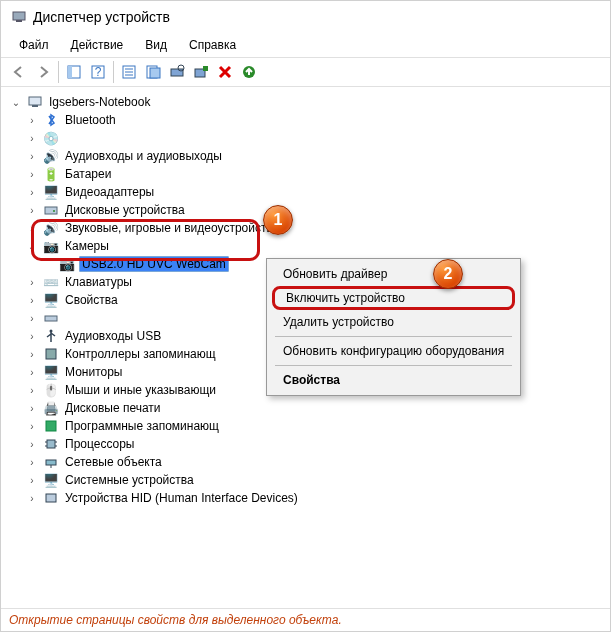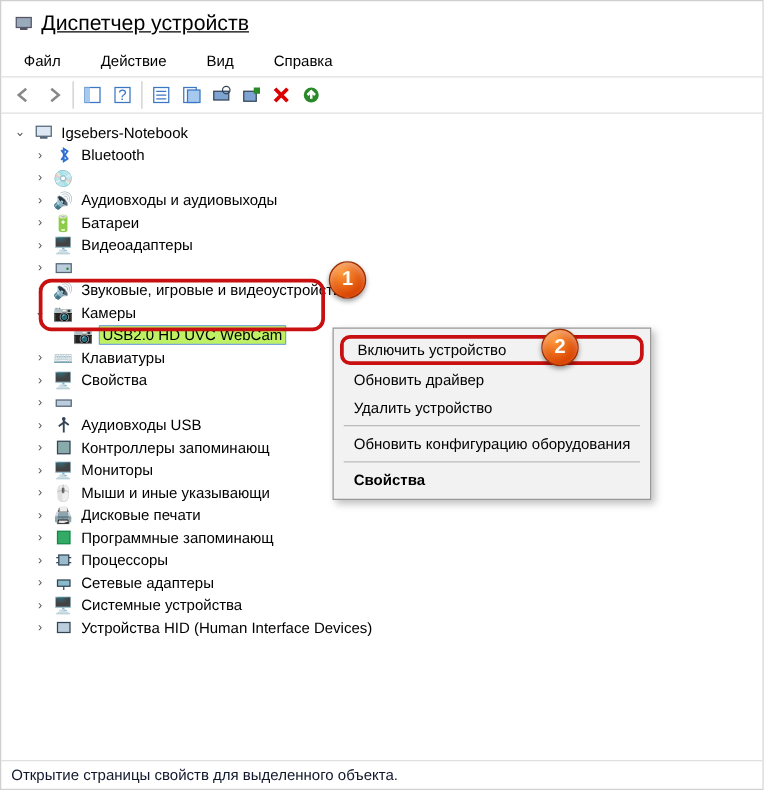--- a/index.html
+++ b/index.html
@@ -1,34 +1,34 @@
 <!DOCTYPE html>
 <html><head>
   <meta charset="utf-8">
   <style>
     * { box-sizing: border-box; margin: 0; padding: 0; font-family: "Segoe UI", Tahoma, sans-serif; font-size: 12px; }
     body { width: 611px; height: 632px; background: #fff; color: #000; position: relative; }
     .window { width: 611px; height: 632px; background: #fff; display: flex; flex-direction: column; border: 1px solid #d0d0d0; }
     .titlebar { display: flex; align-items: center; padding: 8px 10px; gap: 6px; }
     .titlebar .ticon { width: 16px; height: 16px; display: inline-block; }
-    .titlebar .ttext { font-size: 17px; text-decoration: underline; }
-    .menubar { display: flex; gap: 12px; padding: 2px 8px; }
+    .titlebar .ttext { font-size: 14px; }
+    .menubar { display: flex; gap: 2px; padding: 2px 8px; }
     .menubar .mitem { padding: 3px 10px; cursor: default; }
     .toolbar { display: flex; gap: 0; padding: 2px 6px; border-top: 1px solid #e0e0e0; border-bottom: 1px solid #e0e0e0; align-items: center; }
     .tb-sep { width: 1px; height: 22px; background: #ccc; margin: 0 3px; }
     .tb-btn { width: 24px; height: 24px; display: flex; align-items: center; justify-content: center; cursor: pointer; }
     .tree { flex: 1; overflow: auto; padding: 6px 4px; position: relative; }
     .tree ul { list-style: none; padding-left: 16px; }
     .tree > ul { padding-left: 2px; }
     .node { display: flex; align-items: center; gap: 4px; height: 18px; padding: 0 2px; white-space: nowrap; }
     .node .exp { width: 14px; text-align: center; color: #555; font-size: 10px; cursor: pointer; }
     .node .nicon { width: 16px; height: 16px; display: inline-flex; align-items: center; justify-content: center; }
     .node .nlabel { padding: 0 2px; }
-    .selected { background: #bef264; border: 1px solid #7aa7d8; border-radius: 1px; }
-    .statusbar { border-top: 1px solid #e0e0e0; padding: 4px 8px; font-size: 12px; color: #0f172a; }
+    .selected { background: #3b82f6; border: 1px solid #7aa7d8; border-radius: 1px; }
+    .statusbar { border-top: 1px solid #e0e0e0; padding: 4px 8px; font-size: 12px; color: #c2410c; font-style: italic; }
     .ctx { position: absolute; background: #f2f2f2; border: 1px solid #999; box-shadow: 3px 3px 6px rgba(0,0,0,.25); padding: 4px 2px; z-index: 30; }
     .ctx .citem { padding: 4px 14px; cursor: default; white-space: nowrap; }
     .ctx .csep { height: 1px; background: #bbb; margin: 3px 6px; }
     .ctx .bold { font-weight: bold; }
     .callout { position: absolute; border: 3px solid #c81010; border-radius: 10px; z-index: 25; pointer-events: none; }
     .marker { position: absolute; width: 30px; height: 30px; border-radius: 50%; background: radial-gradient(circle at 35% 30%, #ff9a3a, #d94300 70%); color: #fff; font-weight: bold; font-size: 16px; display: flex; align-items: center; justify-content: center; box-shadow: 0 2px 4px rgba(0,0,0,.4), inset 0 3px 6px rgba(255,255,255,.4); z-index: 40; border: 1px solid #9a2f00; }
     svg { display: block; }
     .emoji-icon { width: 16px; height: 16px; display: inline-flex; align-items: center; justify-content: center; font-size: 13px; line-height: 1; }
     .ctx .highlight { background: transparent; border: 3px solid #c81010; border-radius: 8px; margin: 1px 3px; padding: 2px 11px; }
   </style>
@@ -172,20 +172,21 @@
             </li>
           <li>
               <div class="node">
                 <span class="exp">›</span>
                 <span class="nicon emoji-icon">
                   <svg width="14" height="14">
                     <rect x="1" y="4" width="12" height="7" fill="#bcd" stroke="#567"></rect>
                     <circle cx="10" cy="8" r="1" fill="#2a8a2a"></circle>
                   </svg>
                 </span>
+                <span class="nlabel">Дисковые устройства</span>
               </div>
             </li>
           <li>
               <div class="node">
                 <span class="exp">›</span>
                 <span class="nicon emoji-icon">🔊</span>
                 <span class="nlabel">Звуковые, игровые и видеоустройства</span>
               </div>
             </li>
           <li>
@@ -300,21 +301,21 @@
             </li>
           <li>
               <div class="node">
                 <span class="exp">›</span>
                 <span class="nicon emoji-icon">
                   <svg width="14" height="14">
                     <rect x="2" y="5" width="10" height="5" fill="#8bc" stroke="#345"></rect>
                     <line x1="7" y1="10" x2="7" y2="13" stroke="#345"></line>
                   </svg>
                 </span>
-                <span class="nlabel">Сетевые адаптеры</span>
+                <span class="nlabel">Сетевые объекта</span>
               </div>
             </li>
           <li>
               <div class="node">
                 <span class="exp">›</span>
                 <span class="nicon emoji-icon">🖥️</span>
                 <span class="nlabel">Системные устройства</span>
               </div>
             </li>
           <li>
@@ -329,22 +330,22 @@
               </div>
             </li>
         </ul>
       </li>
     </ul>
 
     <div class="callout" style="left:30px; top:132px; width:229px; height:42px;"></div>
     <div class="marker" style="left:262px; top:118px;">1</div>
 
     <div class="ctx" style="left:265px; top:171px; width:255px;">
+      <div class="citem">Обновить драйвер</div>
       <div class="citem highlight">Включить устройство</div>
-      <div class="citem">Обновить драйвер</div>
       <div class="citem">Удалить устройство</div>
       <div class="csep"></div>
       <div class="citem">Обновить конфигурацию оборудования</div>
       <div class="csep"></div>
       <div class="citem bold">Свойства</div>
     </div>
 
     <div class="marker" style="left:432px; top:172px;">2</div>
   </div>
 

